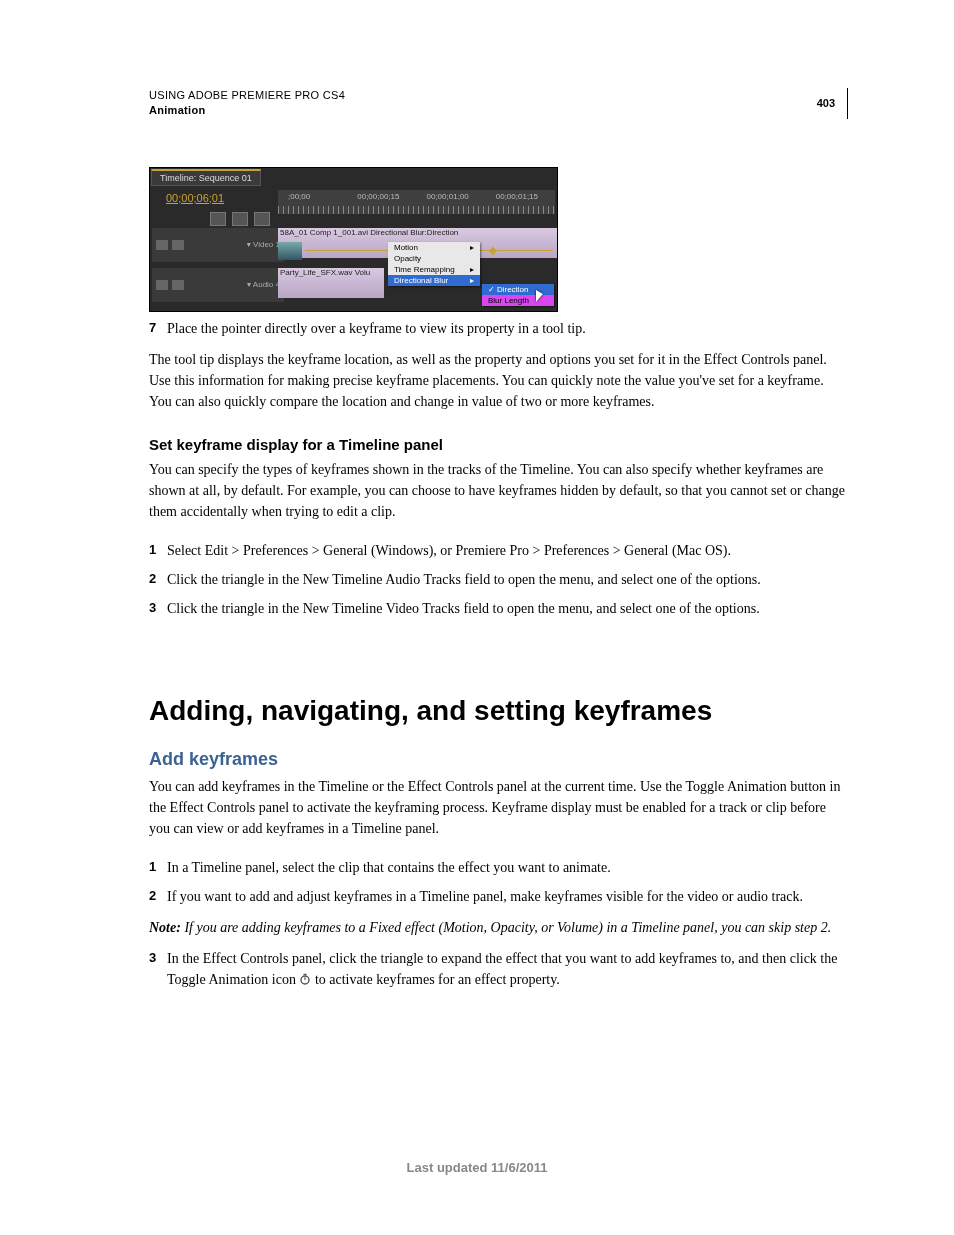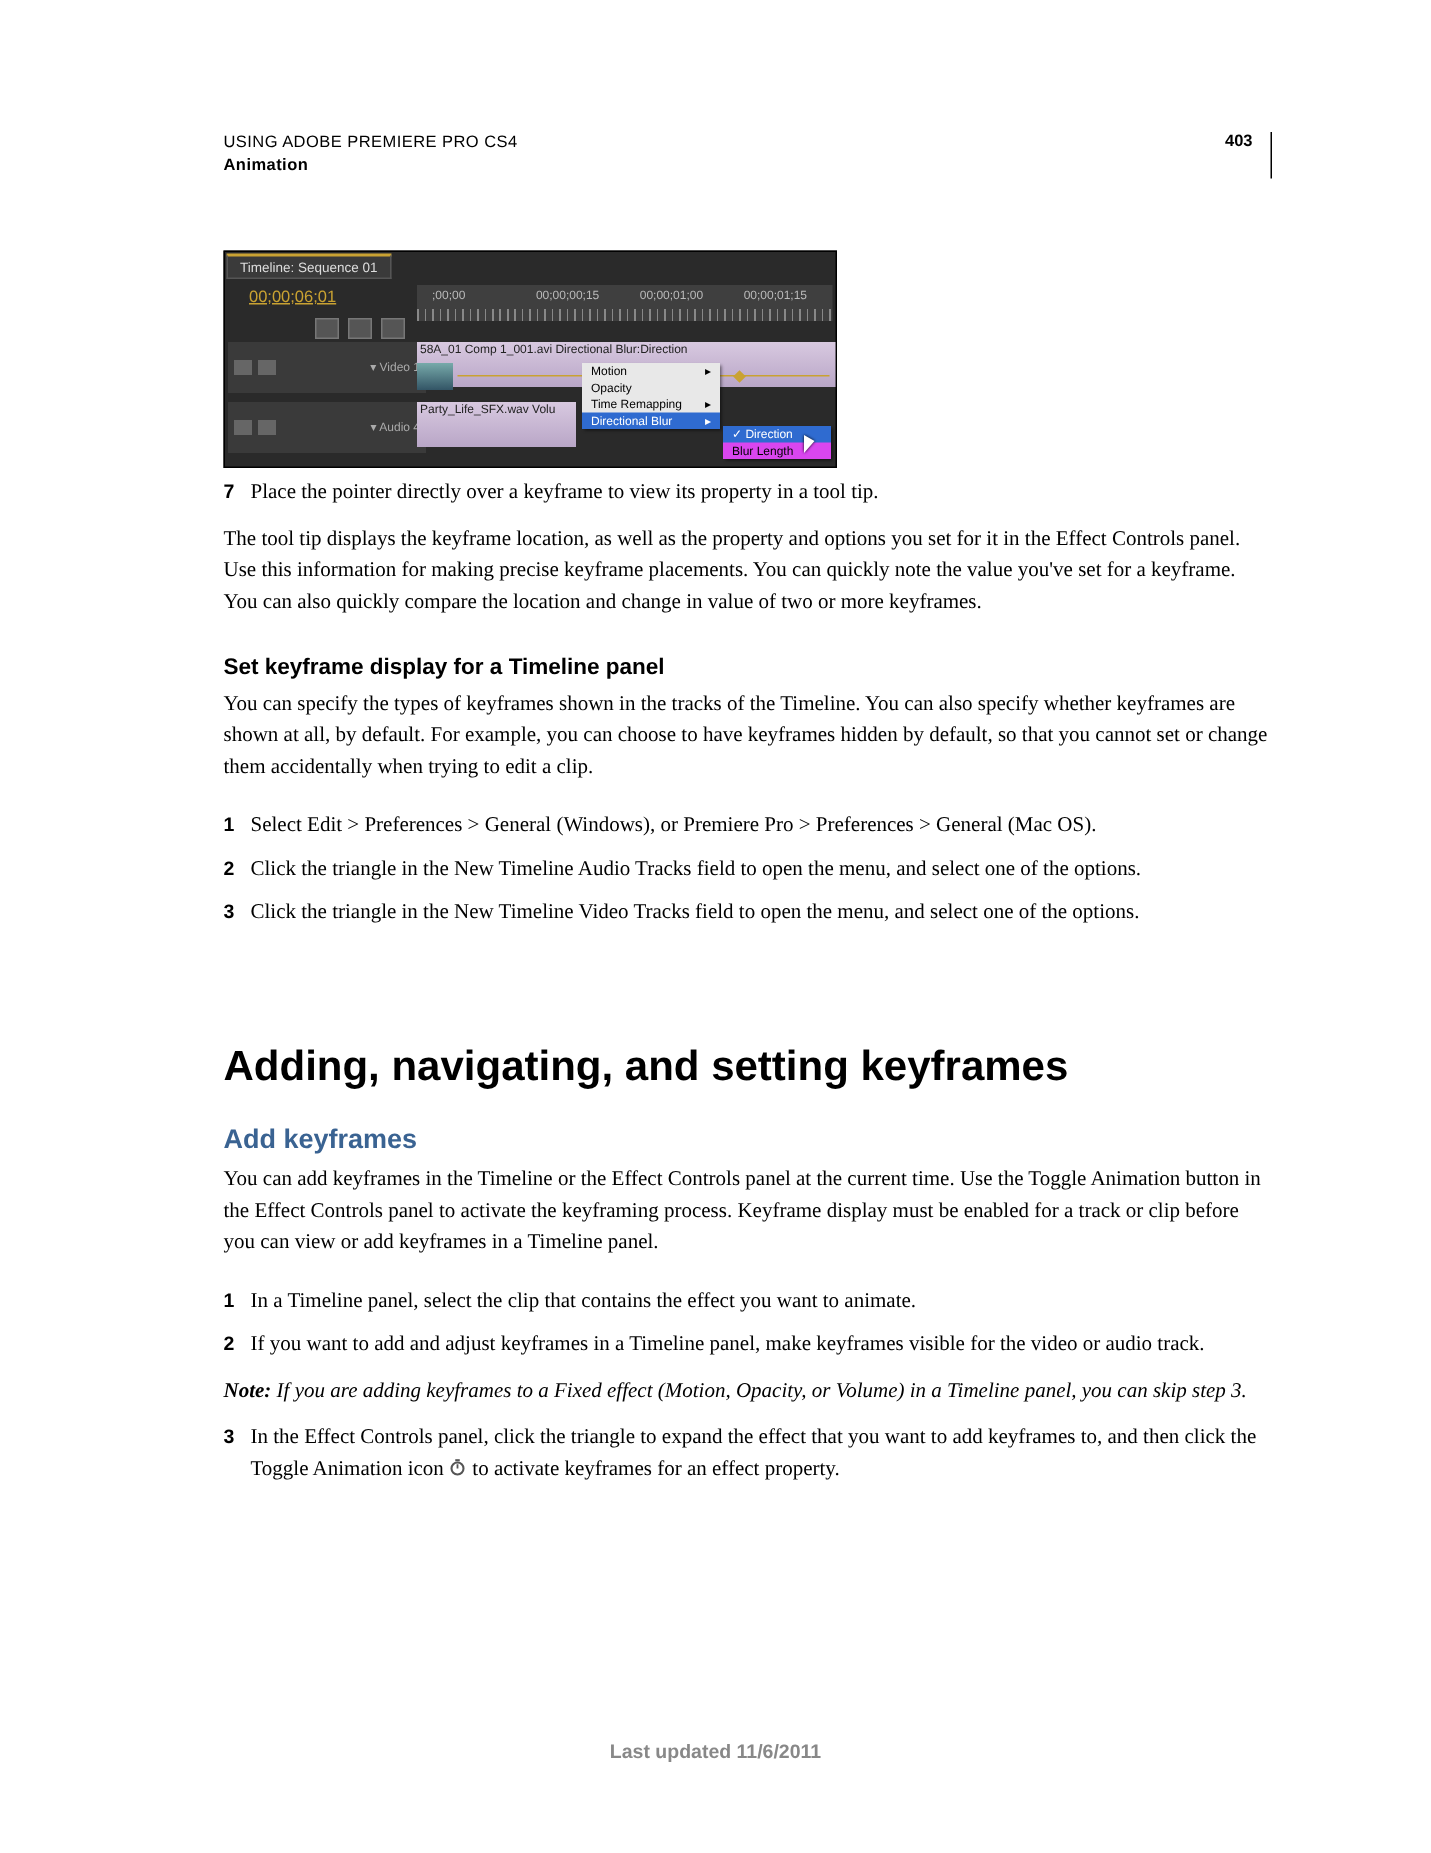--- a/index.html
+++ b/index.html
@@ -10,21 +10,21 @@
     color: #000;
     width: 954px;
     height: 1235px;
     position: relative;
   }
   .page {
     padding: 88px 106px 0 149px;
   }
   .header-row {
     display: flex;
-    align-items: flex-start;
+    align-items: center;
     border-right: 1.5px solid #000;
     padding-right: 12px;
     margin-bottom: 48px;
   }
   .header-left {
     flex: 1;
     font-size: 11px;
     line-height: 1.4;
     letter-spacing: 0.3px;
   }
@@ -348,21 +348,21 @@
   <div class="ol-item">
     <div class="num">1</div>
     <div class="txt">In a Timeline panel, select the clip that contains the effect you want to animate.</div>
   </div>
   <div class="ol-item">
     <div class="num">2</div>
     <div class="txt"> If you want to add and adjust keyframes in a Timeline panel, make keyframes visible for the video or audio track.</div>
   </div>
 
   <div class="note">
-    <span class="label">Note: </span><span class="body">If you are adding keyframes to a Fixed effect (Motion, Opacity, or Volume) in a Timeline panel, you can skip step 3.</span>
+    <span class="label">Note: </span><span class="body">If you are adding keyframes to a Fixed effect (Motion, Opacity, or Volume) in a Timeline panel, you can skip step 2.</span>
   </div>
 
   <div class="ol-item">
     <div class="num">3</div>
     <div class="txt">
       <span>In the Effect Controls panel, click the triangle to expand the effect that you want to add keyframes to, and then click the Toggle Animation icon </span>
       <span class="stopwatch">
         <svg viewBox="0 0 12 12">
           <circle cx="6" cy="7" r="4" fill="none" stroke="#555" stroke-width="1.4"></circle>
           <line x1="6" y1="7" x2="6" y2="4.2" stroke="#555" stroke-width="1.2"></line>

